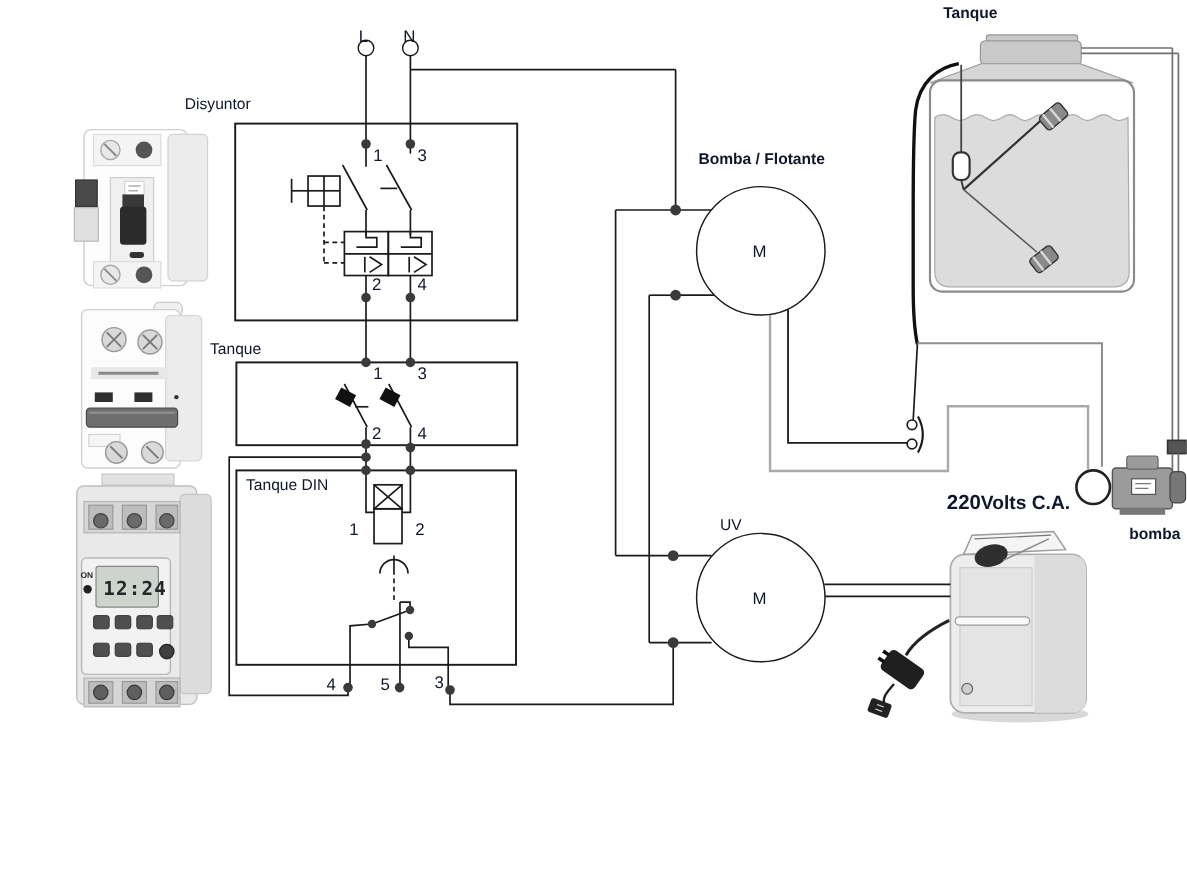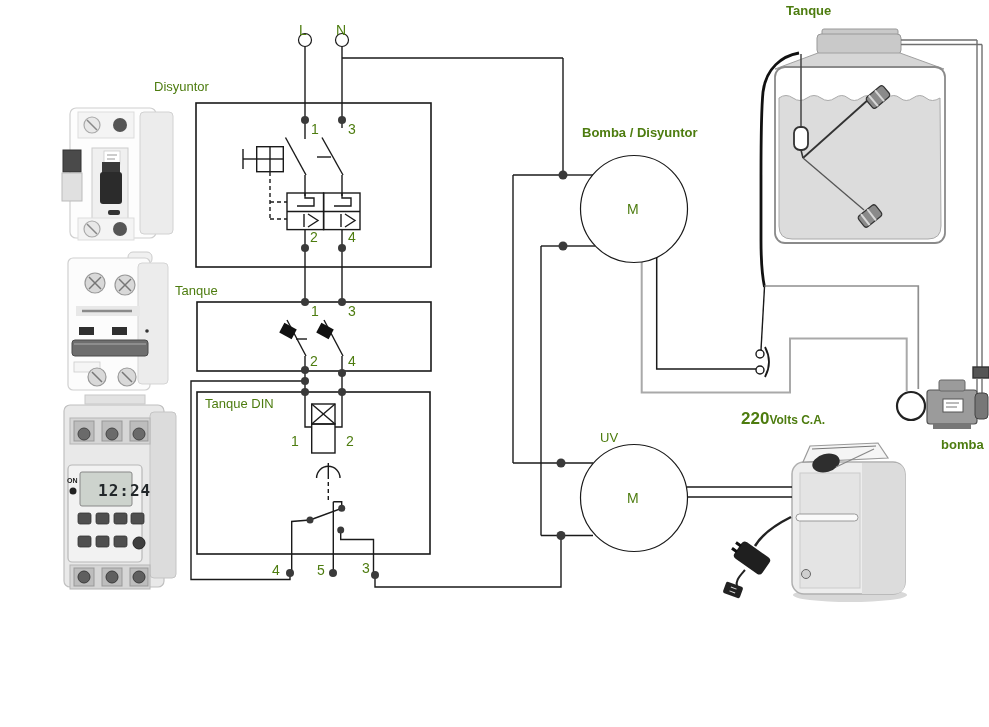--- a/index.html
+++ b/index.html
@@ -1,22 +1,22 @@
 <!DOCTYPE html>
 <html><head>
 <meta charset="utf-8">
 <style>
   html,body{margin:0;padding:0;background:#fff;}
   #stage{position:relative;width:989px;height:727px;background:#ffffff;overflow:hidden;
          font-family:"Liberation Sans",sans-serif;}
   #schem{position:absolute;left:0;top:0;}
-  .lbl{position:absolute;color:#4d7c0f;white-space:nowrap;line-height:1;
+  .lbl{position:absolute;color:#0f172a;white-space:nowrap;line-height:1;
        font-family:"Liberation Sans",sans-serif;}
   .b{font-weight:bold;}
-  .fs13{font-size:13px;} .fs14{font-size:14px;} .fs16{font-size:17px;} .fs12{font-size:12px;}
+  .fs13{font-size:13px;} .fs14{font-size:14px;} .fs16{font-size:17px;margin-left:48px;} .fs12{font-size:16px;}
   .lcd{position:absolute;font-family:"DejaVu Sans Mono",monospace;font-weight:bold;
        font-size:16px;color:#22272a;letter-spacing:1px;}
   .on{position:absolute;font-size:7px;font-weight:bold;color:#222;}
 </style>
 </head>
 <body>
 
 <div id="stage">
 
 <svg id="schem" width="989" height="727" viewBox="0 0 989 727">
@@ -327,29 +327,29 @@
 <div class="lbl fs14" style="left:348px;top:304px;">3</div>
 <div class="lbl fs14" style="left:310px;top:354px;">2</div>
 <div class="lbl fs14" style="left:348px;top:354px;">4</div>
 
 <div class="lbl fs14" style="left:291px;top:434px;">1</div>
 <div class="lbl fs14" style="left:346px;top:434px;">2</div>
 <div class="lbl fs14" style="left:272px;top:563px;">4</div>
 <div class="lbl fs14" style="left:317px;top:563px;">5</div>
 <div class="lbl fs14" style="left:362px;top:561px;">3</div>
 
-<div class="lbl fs13 b" style="left:582px;top:126px;">Bomba / Disyuntor</div>
+<div class="lbl fs13 b" style="left:582px;top:126px;">Bomba / Flotante</div>
 <div class="lbl fs14" style="left:627px;top:202px;">M</div>
 <div class="lbl fs13" style="left:600px;top:431px;">UV</div>
 <div class="lbl fs14" style="left:627px;top:491px;">M</div>
 
 <div class="lbl fs13 b" style="left:786px;top:4px;">Tanque</div>
 
 <div class="lbl" style="left:741px;top:410px;">
   <span class="b fs16">220</span><span class="b fs12">Volts C.A.</span>
 </div>
 
 <div class="lbl fs13 b" style="left:941px;top:438px;">bomba</div>
 
-<div class="lcd" style="left:98px;top:481px;">12:24</div>
+<div class="lcd" style="left:86px;top:481px;">12:24</div>
 <div class="on" style="left:67px;top:477px;">ON</div>
 
 </div>
 
 </body></html>

